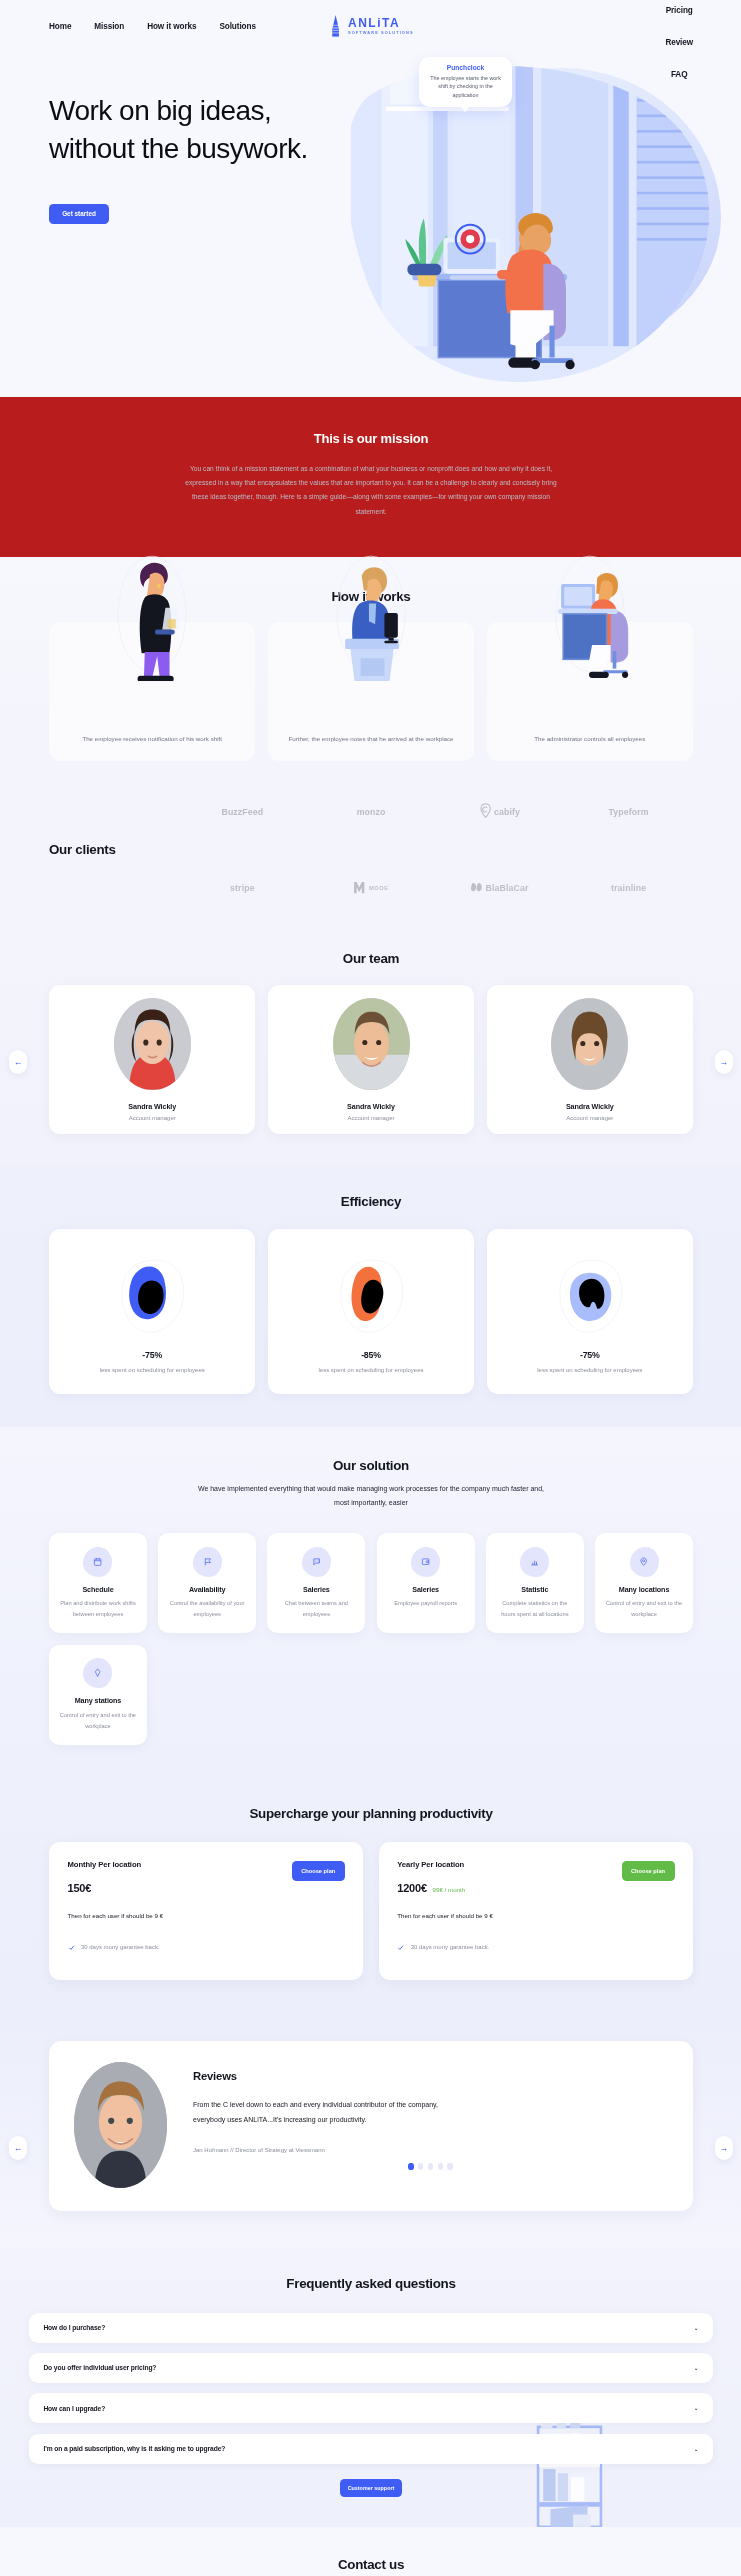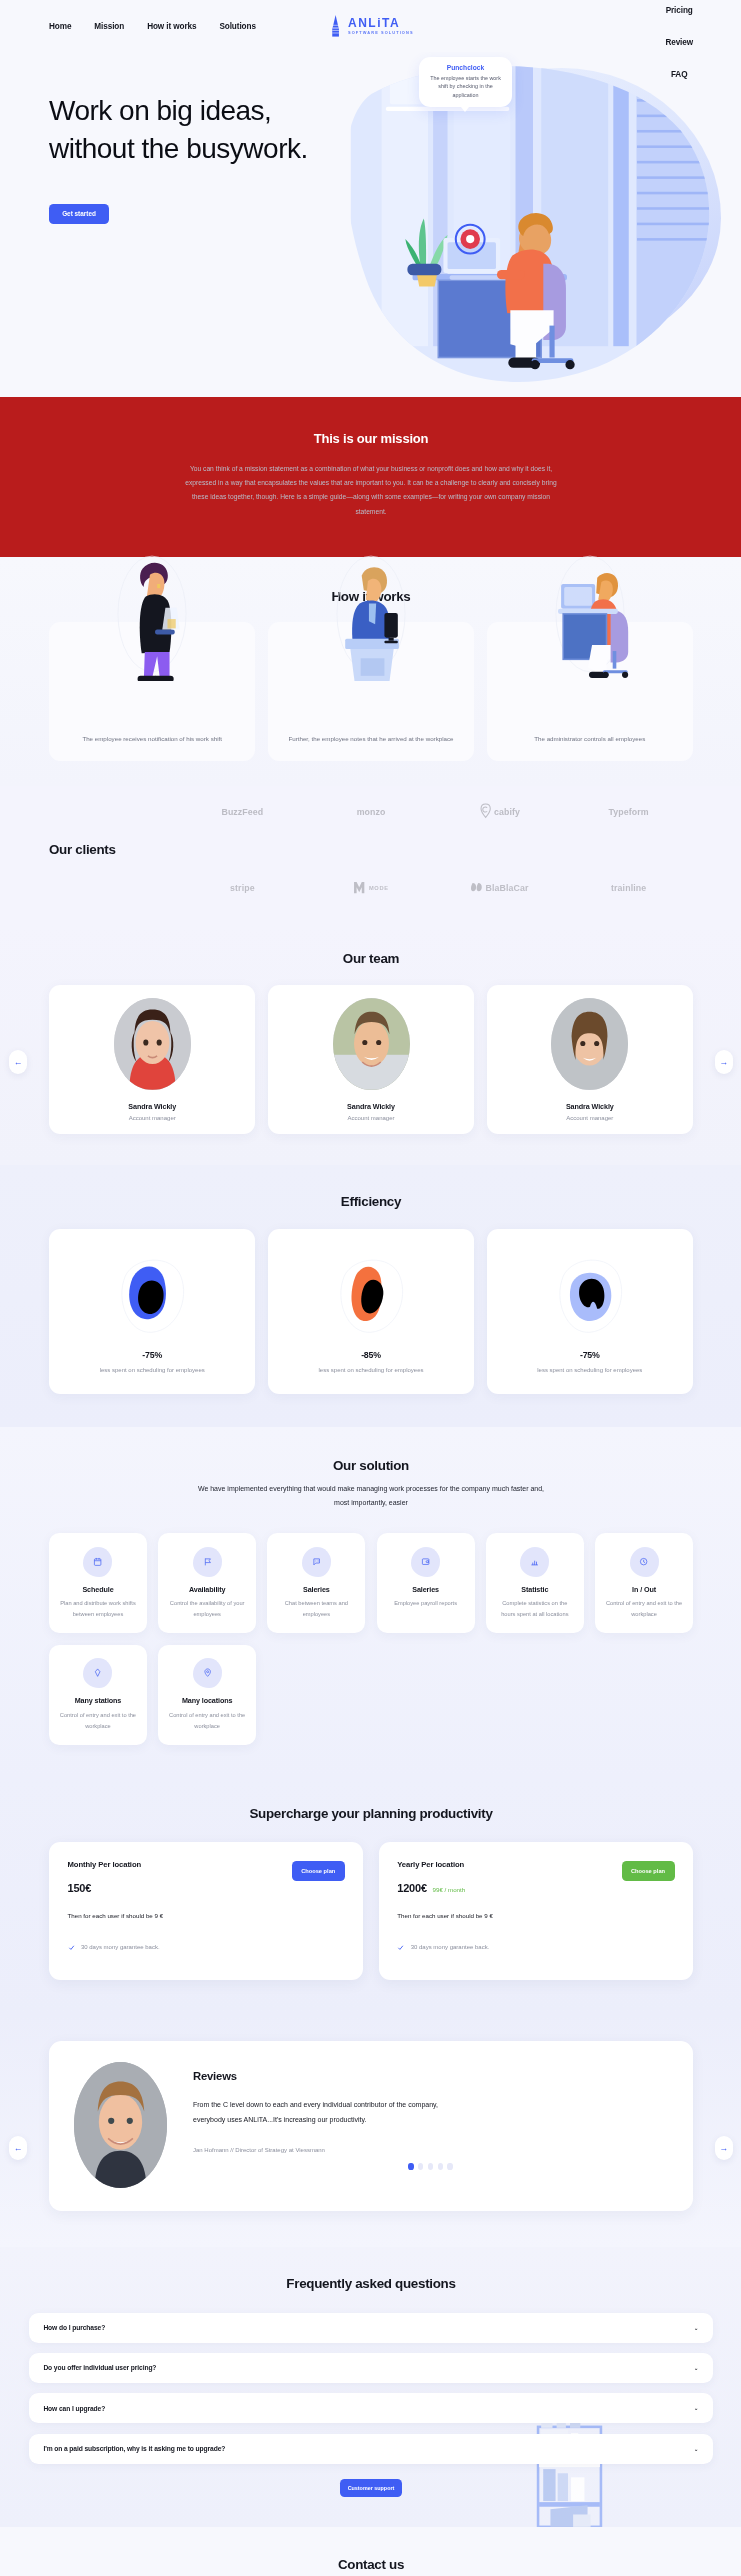--- a/index.html
+++ b/index.html
@@ -603,49 +603,39 @@
         <div class="sol-ico">
           <svg width="9.3" height="9.3" viewBox="0 0 20 20" fill="none" stroke="currentColor" stroke-width="1.6">
               <path d="M3 17h14"></path>
               <path d="M6 17v-5M10 17v-9M14 17v-7"></path>
             </svg>
         </div>
         <div class="sol-name">Statistic</div>
         <div class="sol-desc">Complete statistics on the hours spent at all locations</div>
       </div>
 
-      <div class="sol-card">
-        <div class="sol-ico">
-          <svg width="9.3" height="9.3" viewBox="0 0 20 20" fill="none" stroke="currentColor" stroke-width="1.5">
-              <circle cx="10" cy="10" r="7"></circle>
-              <path d="M10 6v4.5l3 1.8"></path>
-            </svg>
-        </div>
-        <div class="sol-name">In / Out</div>
-        <div class="sol-desc">Control of entry and exit to the workplace</div>
-      </div>
-
-      <div class="sol-card">
-        <div class="sol-ico">
-          <svg width="9.3" height="9.3" viewBox="0 0 20 20" fill="none" stroke="currentColor" stroke-width="1.5">
-              <path d="M10 2l5 6-5 10-5-10z"></path>
-            </svg>
-        </div>
-        <div class="sol-name">Many stations</div>
-        <div class="sol-desc">Control of entry and exit to the workplace</div>
-      </div>
 
       <div class="sol-card">
         <div class="sol-ico">
           <svg width="9.3" height="9.3" viewBox="0 0 20 20" fill="none" stroke="currentColor" stroke-width="1.5">
               <path d="M10 2c-3.3 0-6 2.6-6 5.9 0 4.4 6 10.1 6 10.1s6-5.7 6-10.1C16 4.6 13.3 2 10 2z"></path>
               <circle cx="10" cy="8" r="2.2"></circle>
             </svg>
         </div>
         <div class="sol-name">Many locations</div>
+        <div class="sol-desc">Control of entry and exit to the workplace</div>
+      </div>
+
+      <div class="sol-card">
+        <div class="sol-ico">
+          <svg width="9.3" height="9.3" viewBox="0 0 20 20" fill="none" stroke="currentColor" stroke-width="1.5">
+              <path d="M10 2l5 6-5 10-5-10z"></path>
+            </svg>
+        </div>
+        <div class="sol-name">Many stations</div>
         <div class="sol-desc">Control of entry and exit to the workplace</div>
       </div>
     </div>
   </section>
 
   <section class="pricing">
     <h2 class="sec-title">Supercharge your planning productivity</h2>
     <div class="price-grid">
 
       <div class="price-card">

